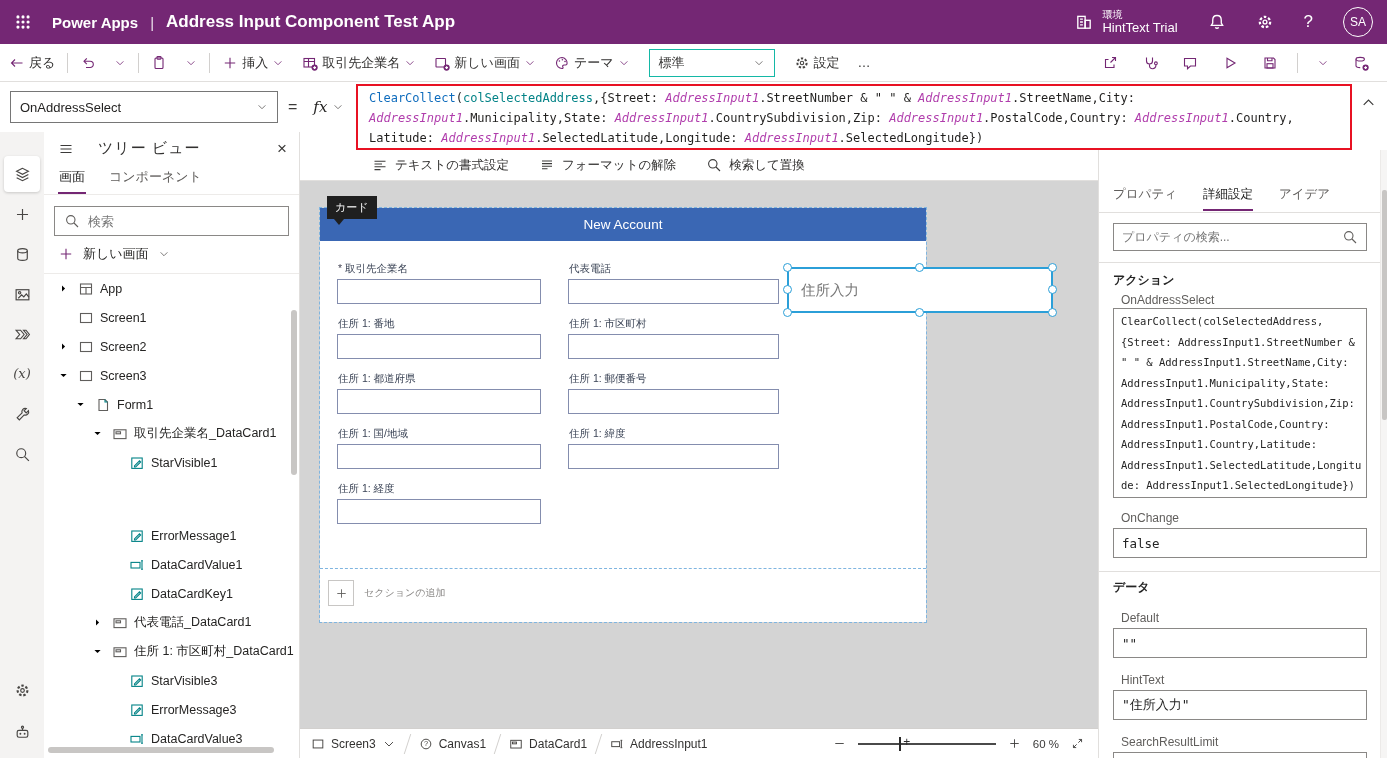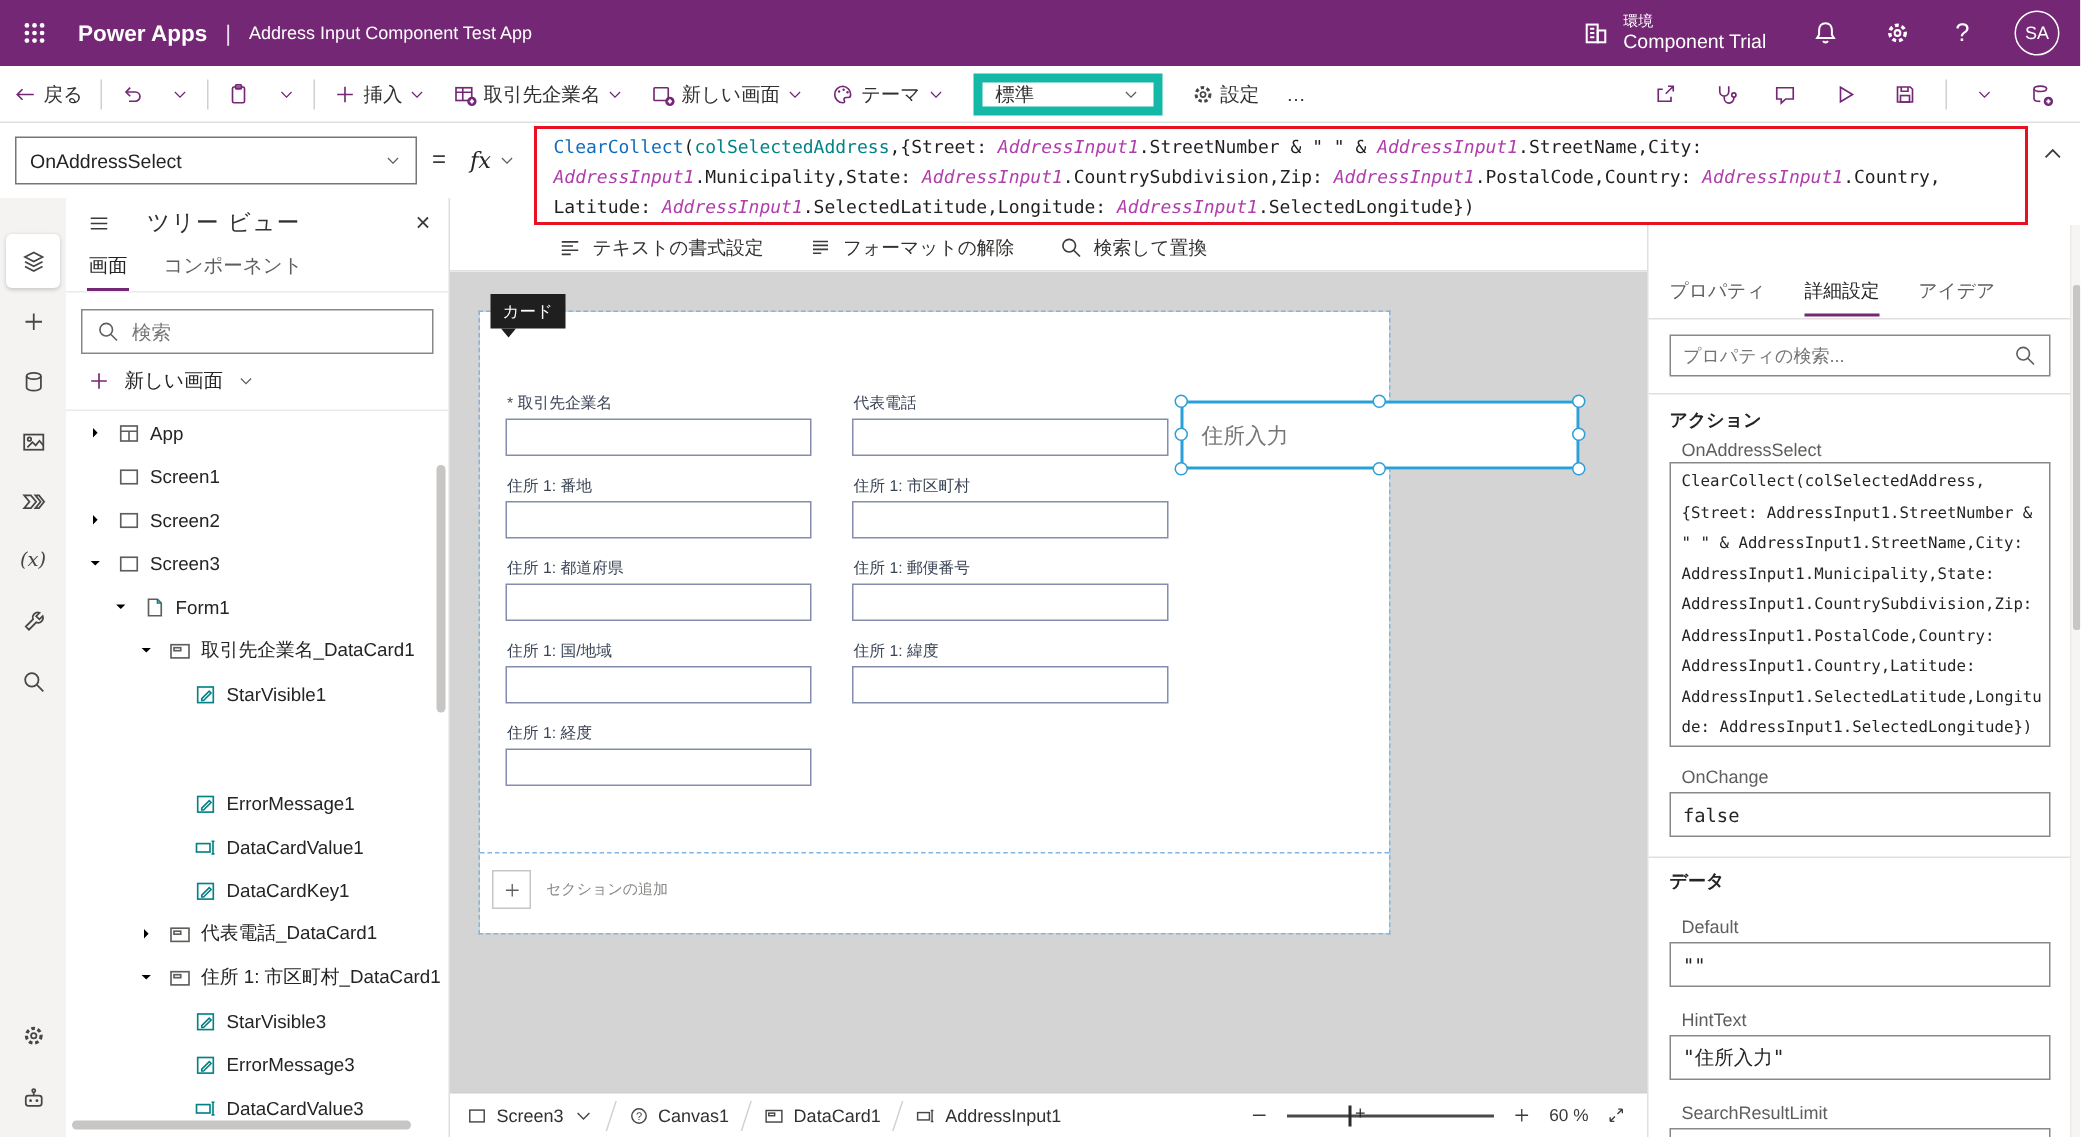--- a/index.html
+++ b/index.html
@@ -5,35 +5,35 @@
   *{box-sizing:border-box;margin:0;padding:0}
   html,body{background:#fff}
   .app{position:relative;width:1387px;height:758px;overflow:hidden;font-family:"Liberation Sans",sans-serif;font-size:13px;color:#252423;background:#fff}
   .ic{display:inline-flex;align-items:center;justify-content:center;line-height:0}
   .ic svg{width:16px;height:16px;stroke:currentColor;fill:none;stroke-width:1.1}
   
   .topbar{position:absolute;left:0;top:0;width:1387px;height:44px;background:var(--purple);color:#fff;display:flex;align-items:center;z-index:30}
   .waffle{width:46px;height:44px;display:grid;place-items:center;cursor:pointer}
   .brand{font-weight:bold;font-size:15px;margin-left:6px;white-space:nowrap}
   .brand-sep{margin:0 12px;font-size:15px;opacity:.85}
-  .apptitle{font-weight:normal;font-size:12px;white-space:nowrap}
+  .apptitle{font-weight:bold;font-size:17px;white-space:nowrap}
   .topright{margin-left:auto;display:flex;align-items:center;gap:30px;padding-right:14px}
   .env{display:flex;align-items:center;gap:9px}
   .env-text small{display:block;font-size:10px;line-height:11px}
   .env-text span{font-size:13px;line-height:15px}
   .topbar .ic svg{width:18px;height:18px;stroke-width:1.2}
   .helpmark{font-size:17px;font-weight:400;cursor:pointer}
   .avatar{width:30px;height:30px;border:1.5px solid #fff;border-radius:50%;display:grid;place-items:center;font-size:12px;cursor:pointer}
   
   .toolbar{position:absolute;left:0;top:44px;width:1387px;height:38px;background:#fff;border-bottom:1px solid #e1dfdd;display:flex;align-items:center;font-size:13px;color:#323130;z-index:25}
   .tbtn{display:flex;align-items:center;gap:4px;padding:0 9px;height:100%;cursor:pointer;white-space:nowrap}
   .tbtn .ic{color:var(--purple)}
   .chev{color:#605e5c}.chev svg{width:12px;height:12px}
   .vsep{width:1px;height:20px;background:#d2d0ce;margin:0 3px}
-  .theme-select{border:6px solid #14b8a6;height:28px;width:126px;display:flex;align-items:center;justify-content:space-between;padding:0 9px;margin:0 10px;cursor:pointer}
+  .theme-select{border:1px solid #14b8a6;height:28px;width:126px;display:flex;align-items:center;justify-content:space-between;padding:0 9px;margin:0 10px;cursor:pointer}
   .toolright{margin-left:auto;display:flex;align-items:center;gap:8px;padding-right:10px}
   .toolright .tbtn{padding:0 8px}
   
   .fxleft{position:absolute;left:0;top:82px;width:358px;height:50px;background:#fff;display:flex;align-items:center;gap:10px;padding-left:10px;z-index:20}
   .prop-select{width:268px;height:32px;border:1px solid #767676;display:flex;align-items:center;justify-content:space-between;padding:0 9px;cursor:pointer;background:#fff}
   .eq{font-size:16px;color:#3b3a39}
   .fxbox{display:flex;align-items:center;gap:5px;height:38px;padding:0 6px;font-family:"DejaVu Serif",serif;font-style:italic;font-size:15px;color:#252423;cursor:pointer}
   .fxbar{position:absolute;left:356px;top:84px;width:996px;height:66px;background:#fff;border:2px solid var(--red);padding:2px 11px;font-family:"DejaVu Sans Mono","Liberation Mono",monospace;font-size:12px;line-height:20px;white-space:pre;overflow:hidden;z-index:20;cursor:text}
   .tok-fn{color:var(--fnblue)}.tok-col{color:var(--teal)}.tok-ent{color:var(--magenta);font-style:italic}.tok-p{color:#201f1e}
   .fx-up{position:absolute;left:1360px;top:94px;color:#3b3a39;cursor:pointer}
@@ -144,21 +144,21 @@
       <div class="env">
         <span class="ic">
             <svg viewBox="0 0 16 16">
               <rect x="2.5" y="3" width="6.5" height="10.5"></rect>
               <rect x="9" y="6.5" width="4.5" height="7"></rect>
               <path d="M4.5 5.5h2.5M4.5 8h2.5M4.5 10.5h2.5"></path>
             </svg>
           </span>
         <div class="env-text">
           <small>環境</small>
-          <span>Component Trial</span>
+          <span>HintText Trial</span>
         </div>
       </div>
       <span class="ic" style="cursor:pointer">
           <svg viewBox="0 0 16 16">
             <path d="M8 2.2c-2.4 0-3.8 1.7-3.8 4.2V9L3 11h10l-1.2-2V6.4C11.8 3.9 10.4 2.2 8 2.2z"></path>
             <path d="M6.6 12.6a1.5 1.5 0 0 0 2.8 0"></path>
           </svg>
         </span>
       <span class="ic" style="cursor:pointer">
           <svg viewBox="0 0 16 16">
@@ -727,20 +727,23 @@
           <span>住所 1: 番地_DataCard1</span>
         </div>
       </div>
     <div class="vscroll"></div>
     <div class="hscroll"></div>
   </div>
 
   <div class="canvas">
     <div class="form">
       <div class="card-tag">カード</div>
+      <div class="form-head">
+          <span>New Account</span>
+        </div>
       <div style="display:contents"><div class="f-label" style="left: 18px; top: 54px;"><span class="req">*</span>取引先企業名</div><div class="f-input" style="left: 17px; top: 71px; width: 204px;"></div><div class="f-label" style="left: 249px; top: 54px;">代表電話</div><div class="f-input" style="left: 248px; top: 71px; width: 211px;"></div><div class="f-label" style="left: 18px; top: 109px;">住所 1: 番地</div><div class="f-input" style="left: 17px; top: 126px; width: 204px;"></div><div class="f-label" style="left: 249px; top: 109px;">住所 1: 市区町村</div><div class="f-input" style="left: 248px; top: 126px; width: 211px;"></div><div class="f-label" style="left: 18px; top: 164px;">住所 1: 都道府県</div><div class="f-input" style="left: 17px; top: 181px; width: 204px;"></div><div class="f-label" style="left: 249px; top: 164px;">住所 1: 郵便番号</div><div class="f-input" style="left: 248px; top: 181px; width: 211px;"></div><div class="f-label" style="left: 18px; top: 219px;">住所 1: 国/地域</div><div class="f-input" style="left: 17px; top: 236px; width: 204px;"></div><div class="f-label" style="left: 249px; top: 219px;">住所 1: 緯度</div><div class="f-input" style="left: 248px; top: 236px; width: 211px;"></div><div class="f-label" style="left: 18px; top: 274px;">住所 1: 経度</div><div class="f-input" style="left: 17px; top: 291px; width: 204px;"></div></div>
       <div class="addr-comp">
         <span>住所入力</span>
         <span class="hdl" style="left:-6px;top:-6px"></span>
         <span class="hdl" style="left:calc(50% - 5px);top:-6px"></span>
         <span class="hdl" style="right:-6px;top:-6px"></span>
         <span class="hdl" style="right:-6px;top:calc(50% - 5px)"></span>
         <span class="hdl" style="right:-6px;bottom:-6px"></span>
         <span class="hdl" style="left:calc(50% - 5px);bottom:-6px"></span>
         <span class="hdl" style="left:-6px;bottom:-6px"></span>

